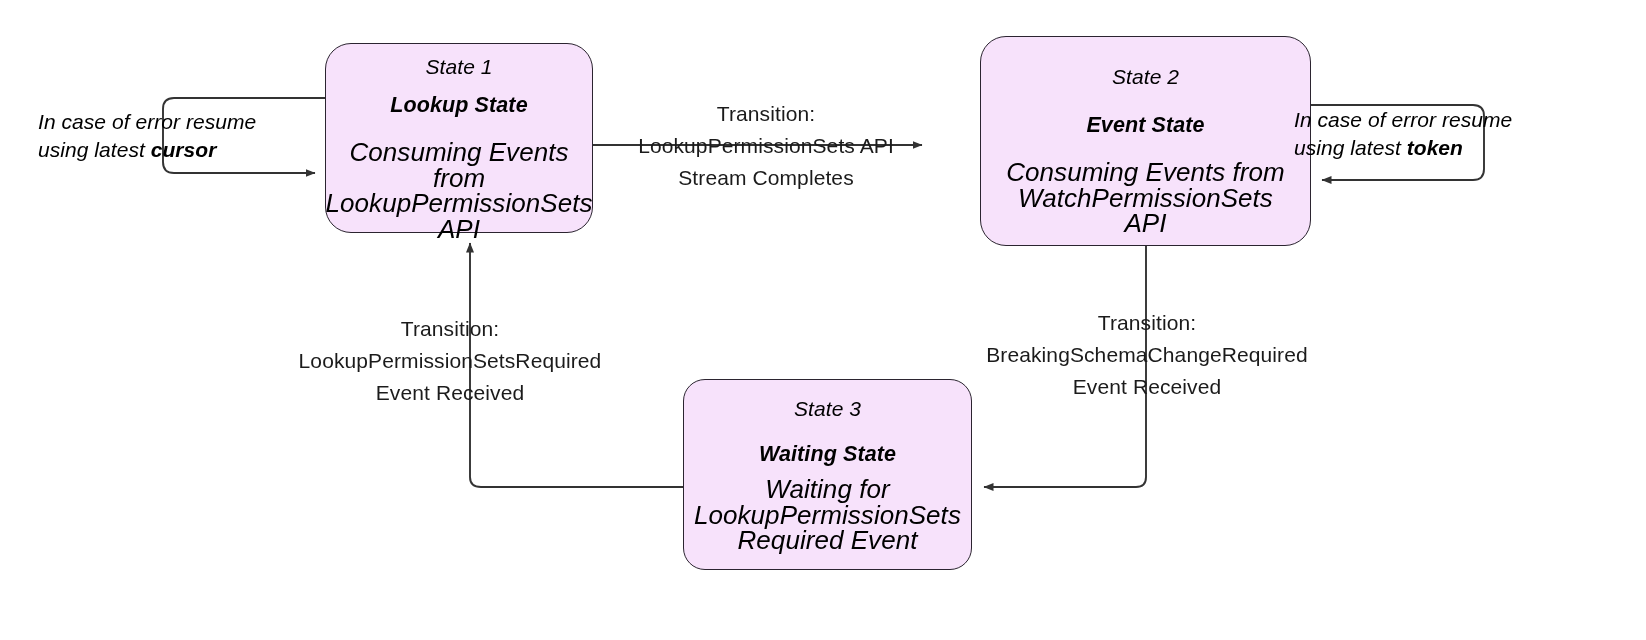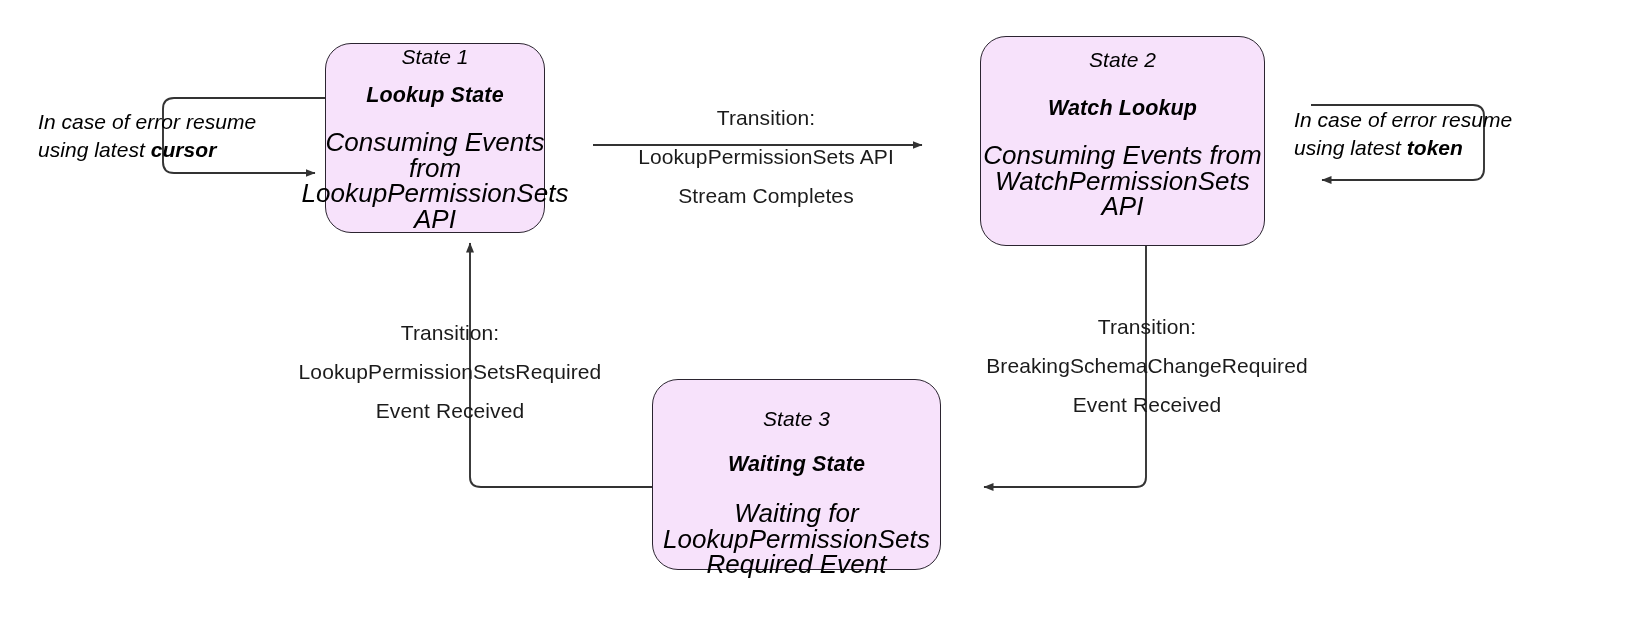--- a/index.html
+++ b/index.html
@@ -52,21 +52,21 @@
   .state-desc {
     font-style: italic;
     font-size: 26px;
     line-height: 25.5px;
     letter-spacing: 0.05px;
     white-space: pre-line;
   }
   .edge-label {
     position: absolute;
     font-size: 21px;
-    line-height: 39px;
+    line-height: 32px;
     color: #1b1b1b;
     text-align: center;
     white-space: pre-line;
     letter-spacing: 0.1px;
   }
   .note-label {
     position: absolute;
     font-size: 21px;
     line-height: 28px;
     font-style: italic;
@@ -107,40 +107,40 @@
 
     <g>
       <path d="M325,98 L174,98 Q163,98 163,109 L163,162 Q163,173 174,173 L315,173" stroke="#333333" stroke-width="1.9" fill="none" marker-end="url(#arrow)"></path>
     </g>
 
     <g>
       <path d="M1311,105 L1473,105 Q1484,105 1484,116 L1484,169 Q1484,180 1473,180 L1322,180" stroke="#333333" stroke-width="1.9" fill="none" marker-end="url(#arrow)"></path>
     </g>
   </svg>
 
-  <div class="state-box" style="left:325px; top:43px; width:220px; height:190px; ">
+  <div class="state-box" style="left:325px; top:43px; width:268px; height:190px; padding-top:10px;">
     <div class="state-id">State 1</div>
     <div class="state-title" style="margin-top:12px;">Lookup State</div>
     <div class="state-desc" style="margin-top:22px;">Consuming Events from
 LookupPermissionSets
 API</div>
   </div>
 
-  <div class="state-box" style="left:980px; top:36px; width:285px; height:210px; padding-top:10px;">
+  <div class="state-box" style="left:980px; top:36px; width:331px; height:210px; padding-top:27px;">
     <div class="state-id">State 2</div>
-    <div class="state-title" style="margin-top:22px;">Watch Lookup</div>
+    <div class="state-title" style="margin-top:22px;">Event State</div>
     <div class="state-desc" style="margin-top:22px;">Consuming Events from
 WatchPermissionSets
 API</div>
   </div>
 
-  <div class="state-box" style="left:652px; top:379px; width:289px; height:191px; padding-top:26px;">
+  <div class="state-box" style="left:683px; top:379px; width:289px; height:191px; padding-top:16px;border-radius:22px;">
     <div class="state-id">State 3</div>
     <div class="state-title" style="margin-top:19px;">Waiting State</div>
-    <div class="state-desc" style="margin-top:24px;font-style:italic;">Waiting for
+    <div class="state-desc" style="margin-top:10px;font-style:italic;">Waiting for
 LookupPermissionSets
 Required Event</div>
   </div>
 
   <div class="edge-label" style="left:620px; top:98px; width:292px;">Transition:
 LookupPermissionSets API
 Stream Completes</div>
 
   <div class="edge-label" style="left:984px; top:307px; width:326px;">Transition:
 BreakingSchemaChangeRequired

